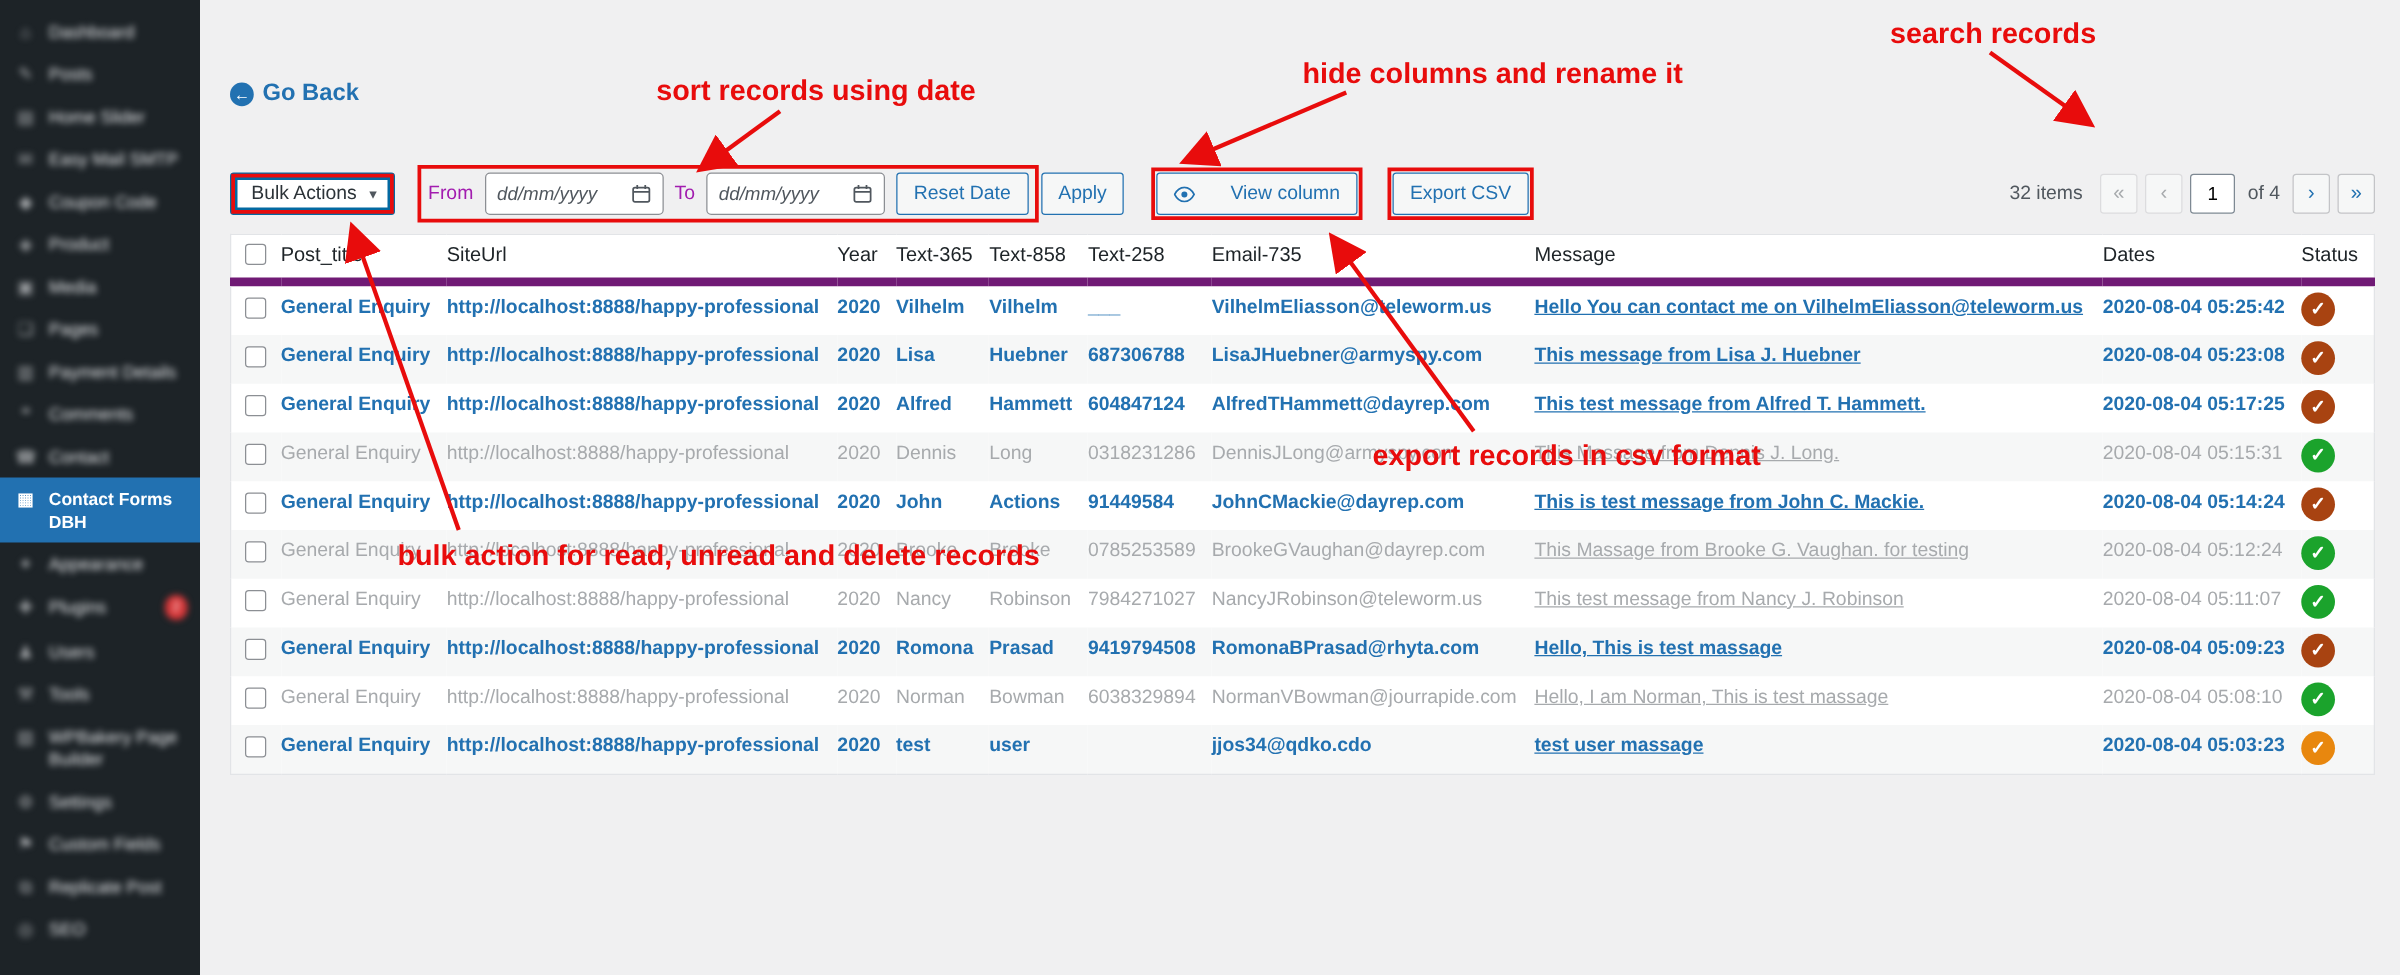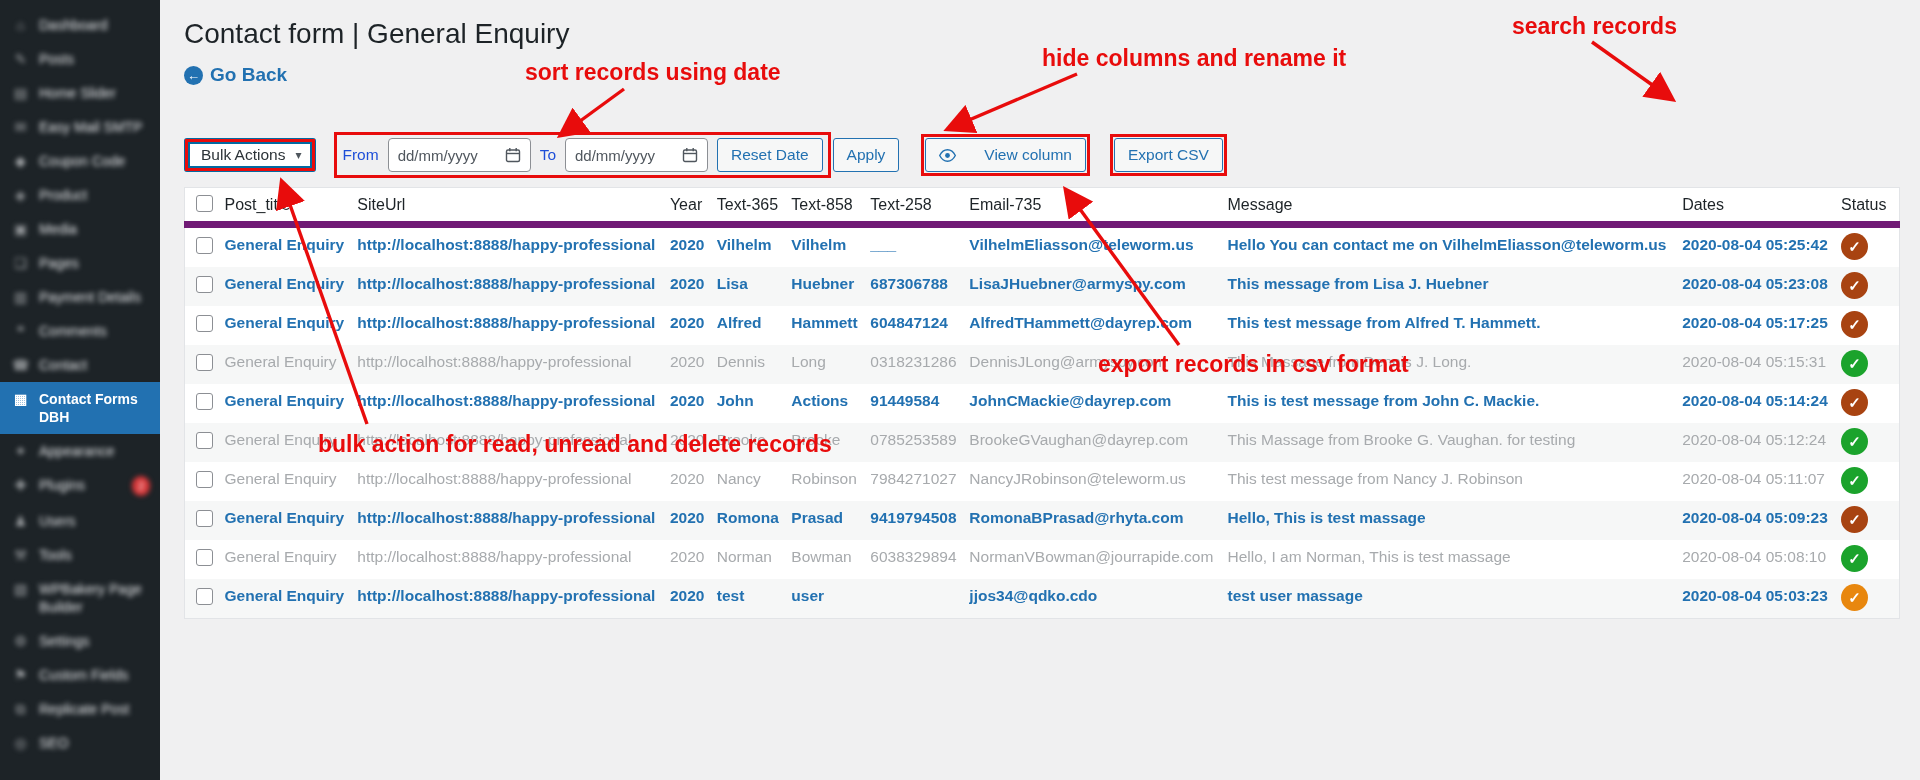--- a/index.html
+++ b/index.html
@@ -69,25 +69,25 @@
   .tb-left { display:flex; align-items:center; gap:10px; }
 
   .select {
     background:#fff; border:6px solid #0369a1; border-radius:3px; height:34px;
     display:inline-flex; align-items:center; gap:10px; padding:0 9px 0 11px;
     font-size:15.5px; color:#2c3338; cursor:pointer;
   }
   .caret { font-size:12px; color:#50575e; }
 
   .date-group { display:flex; align-items:center; gap:9px; margin-left:16px; }
-  .lbl { font-size:15.5px; color:#1d4ed8; }
+  .lbl { font-size:15.5px; color:#a21caf; }
   .date-input {
     width:143px; height:34px; border:1px solid #8c8f94; border-radius:4px; background:#fff;
     display:inline-flex; align-items:center; justify-content:space-between;
-    padding:16px 9px; font-size:15px; color:#50575e; cursor:text;
+    padding:16px 9px; font-size:15px; color:#50575e; cursor:text;font-style:italic;
   }
   .view-col { margin-left:16px;gap:28px; }
   .export-btn { margin-left:18px; }
 
   
   .red-box { position:relative; }
   .red-box::after {
     content:""; position:absolute; inset:-5px;
     border:3px solid #e80c0c; pointer-events:none;
   }
@@ -114,21 +114,21 @@
     text-align:left; font-size:16px; font-weight:400; color:#1d2327;
     padding:5px 12px 5px 0; border-bottom:7px solid #701a75; white-space:nowrap;
   }
   .list-table td { padding:7px 12px 7px 0; font-size:15.5px; vertical-align:top; line-height:20px; }
   .list-table th.cb, .list-table td.cb { width:40px; padding-left:11px; padding-right:0; }
   .list-table tbody tr:nth-child(even) { background:#f6f7f7; }
   tr.unread td { color:#2271b1; font-weight:bold; }
   tr.read td { color:#a7aaad; font-weight:400; }
   td .lnk { color:inherit; text-decoration:none; cursor:pointer; }
   .brk { word-break:break-all; }
-  .msg { word-wrap:break-word; }
+  .msg { word-wrap:break-word;text-decoration:underline; }
   input[type="checkbox"] {
     appearance:none; -webkit-appearance:none; width:17px; height:17px;
     border:1.2px solid #8c8f94; border-radius:3px; background:#fff; cursor:pointer; margin-top:2px;
   }
   .status-badge {
     width:27px; height:27px; border-radius:50%; color:#fff;
     display:inline-flex; align-items:center; justify-content:center;
     font-size:15px; font-weight:bold; cursor:pointer;
   }
 
@@ -228,21 +228,20 @@
       <div class="sb-item blurred">
         <span class="sb-icon">◎</span>
         <span class="sb-label">SEO</span>
       </div>
     </nav>
 </div>
 
 <div class="main">
   <div class="content">
 
-    <h1 class="page-title">Contact form | General Enquiry</h1>
 
     <a class="go-back">
       <span class="gb-icon">←</span>
       <span>Go Back</span>
     </a>
 
 
     <div class="toolbar">
       <div class="tb-left">
         <div class="select red-box">
@@ -280,20 +279,29 @@
           <svg class="eye-icon" width="17" height="13" viewBox="0 0 17 13">
             <path d="M8.5 0.8 C4.4 0.8 1.6 4.7 0.7 6.5 C1.6 8.3 4.4 12.2 8.5 12.2 C12.6 12.2 15.4 8.3 16.3 6.5 C15.4 4.7 12.6 0.8 8.5 0.8 Z" fill="none" stroke="#2271b1" stroke-width="1.4"></path>
             <circle cx="8.5" cy="6.5" r="2.4" fill="#2271b1"></circle>
           </svg>
           <span>View column</span>
         </button>
 
         <button class="btn red-box export-btn">Export CSV</button>
       </div>
 
+      <div class="tb-right">
+        <span class="items-count">32 items</span>
+        <span class="pg-btn disabled">«</span>
+        <span class="pg-btn disabled">‹</span>
+        <input class="pg-current" value="1" style="">
+        <span class="pg-of">of 4</span>
+        <span class="pg-btn">›</span>
+        <span class="pg-btn">»</span>
+      </div>
     </div>
 
     <div class="table-wrap">
       <table class="list-table">
         <thead>
           <tr id="header-row">
             <th class="cb"><input type="checkbox" style=""></th>
           <th>Post_title</th>
               <th>SiteUrl</th>
               <th>Year</th>

